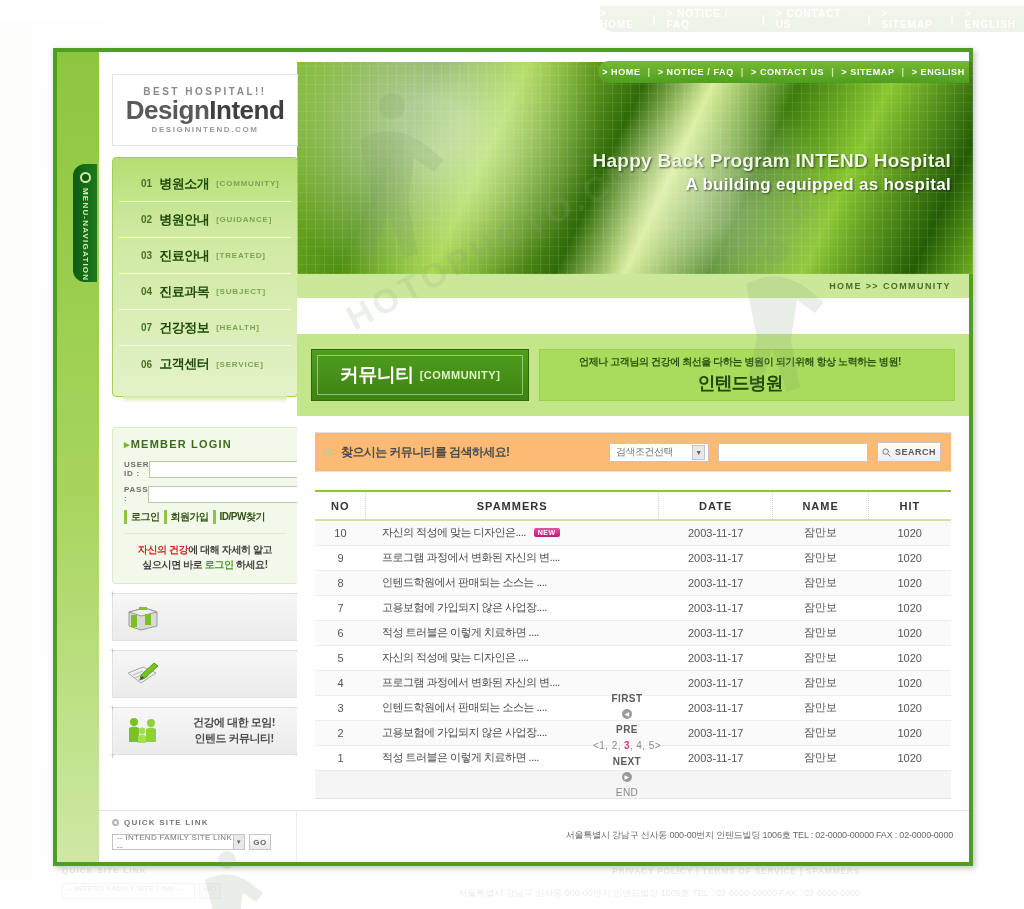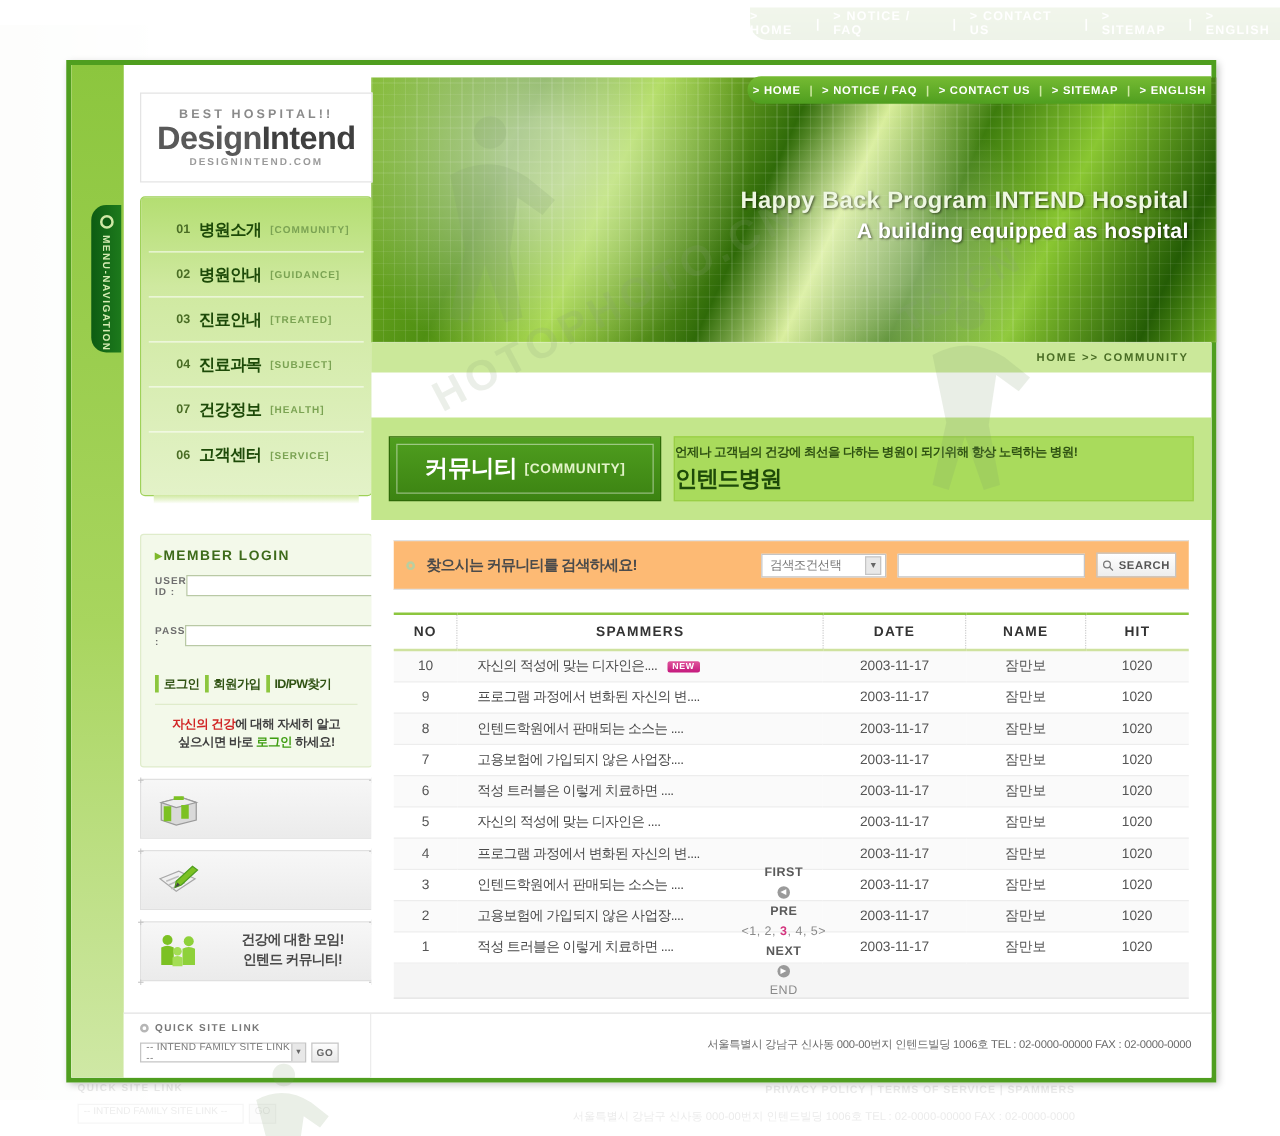--- a/index.html
+++ b/index.html
@@ -138,21 +138,21 @@
   .menu-en  { font-size:8px; color:#7ba353; letter-spacing:.8px; font-weight:bold; }
 
   
   .login-box {
     margin-left:13px; margin-top:30px; width:186px;
     background:#f3f9ea; border:1px solid #dfeccb; border-radius:3px;
     padding:10px 11px 11px 11px;
   }
   .login-title { font-size:11px; font-weight:bold; color:#3d6a1a; letter-spacing:1.2px; margin-bottom:9px; }
   .login-title .arrow { color:#7db82a; }
-  .frow { display:flex; align-items:flex-start; margin-bottom:22px; }
+  .frow { display:flex; align-items:center; margin-bottom:7px; }
   .flabel { width:52px; font-size:8px; color:#6f6f6f; letter-spacing:.8px; font-weight:bold; }
   .finput { flex:1; height:17px; border:1px solid #b9c9a5; background:#fff; }
   .lbtns { display:flex; gap:4px; margin-top:6px; }
   .lbtn {
     font-size:10px; font-weight:bold; color:#2f5212; letter-spacing:-.5px;
     border-left:3px solid #8cc63e; padding-left:4px;
   }
   .login-note {
     border-top:1px solid #dfeccb; margin-top:9px; padding-top:8px;
     text-align:center; font-size:10px; font-weight:bold; color:#3f3f3f; line-height:1.5;
@@ -190,21 +190,21 @@
   }
   .title-green:before{
     content:""; position:absolute; }
   .tg-inner{ border:1px solid rgba(255,255,255,.45); width:206px; height:40px;
     display:flex; align-items:center; justify-content:center; gap:6px;}
   .tg-ko { font-size:19px; font-weight:bold; color:#ffffff; letter-spacing:-.5px; }
   .tg-en { font-size:11px; font-weight:bold; color:#e2f3c8; letter-spacing:.5px; }
 
   .title-slogan {
     flex:1; height:52px; background:#a9db5c; border:1px solid #9acf46;
-    display:flex; flex-direction:column; align-items:flex-start; justify-content:center;
+    display:flex; flex-direction:column; align-items:center; justify-content:center;
     padding-right:14px;
   }
   .slog1 { font-size:10px; font-weight:bold; color:#2f5212; letter-spacing:-.4px; }
   .slog2 { font-size:18px; font-weight:bold; color:#1d4a08; letter-spacing:-1px; margin-top:2px; }
 
   
   .search-wrap { padding:16px 18px 0 18px; }
   .search-bar {
     height:40px; border-top:1px solid #e1e1e1; border-bottom:1px solid #e1e1e1;
     background:#fdba74;

